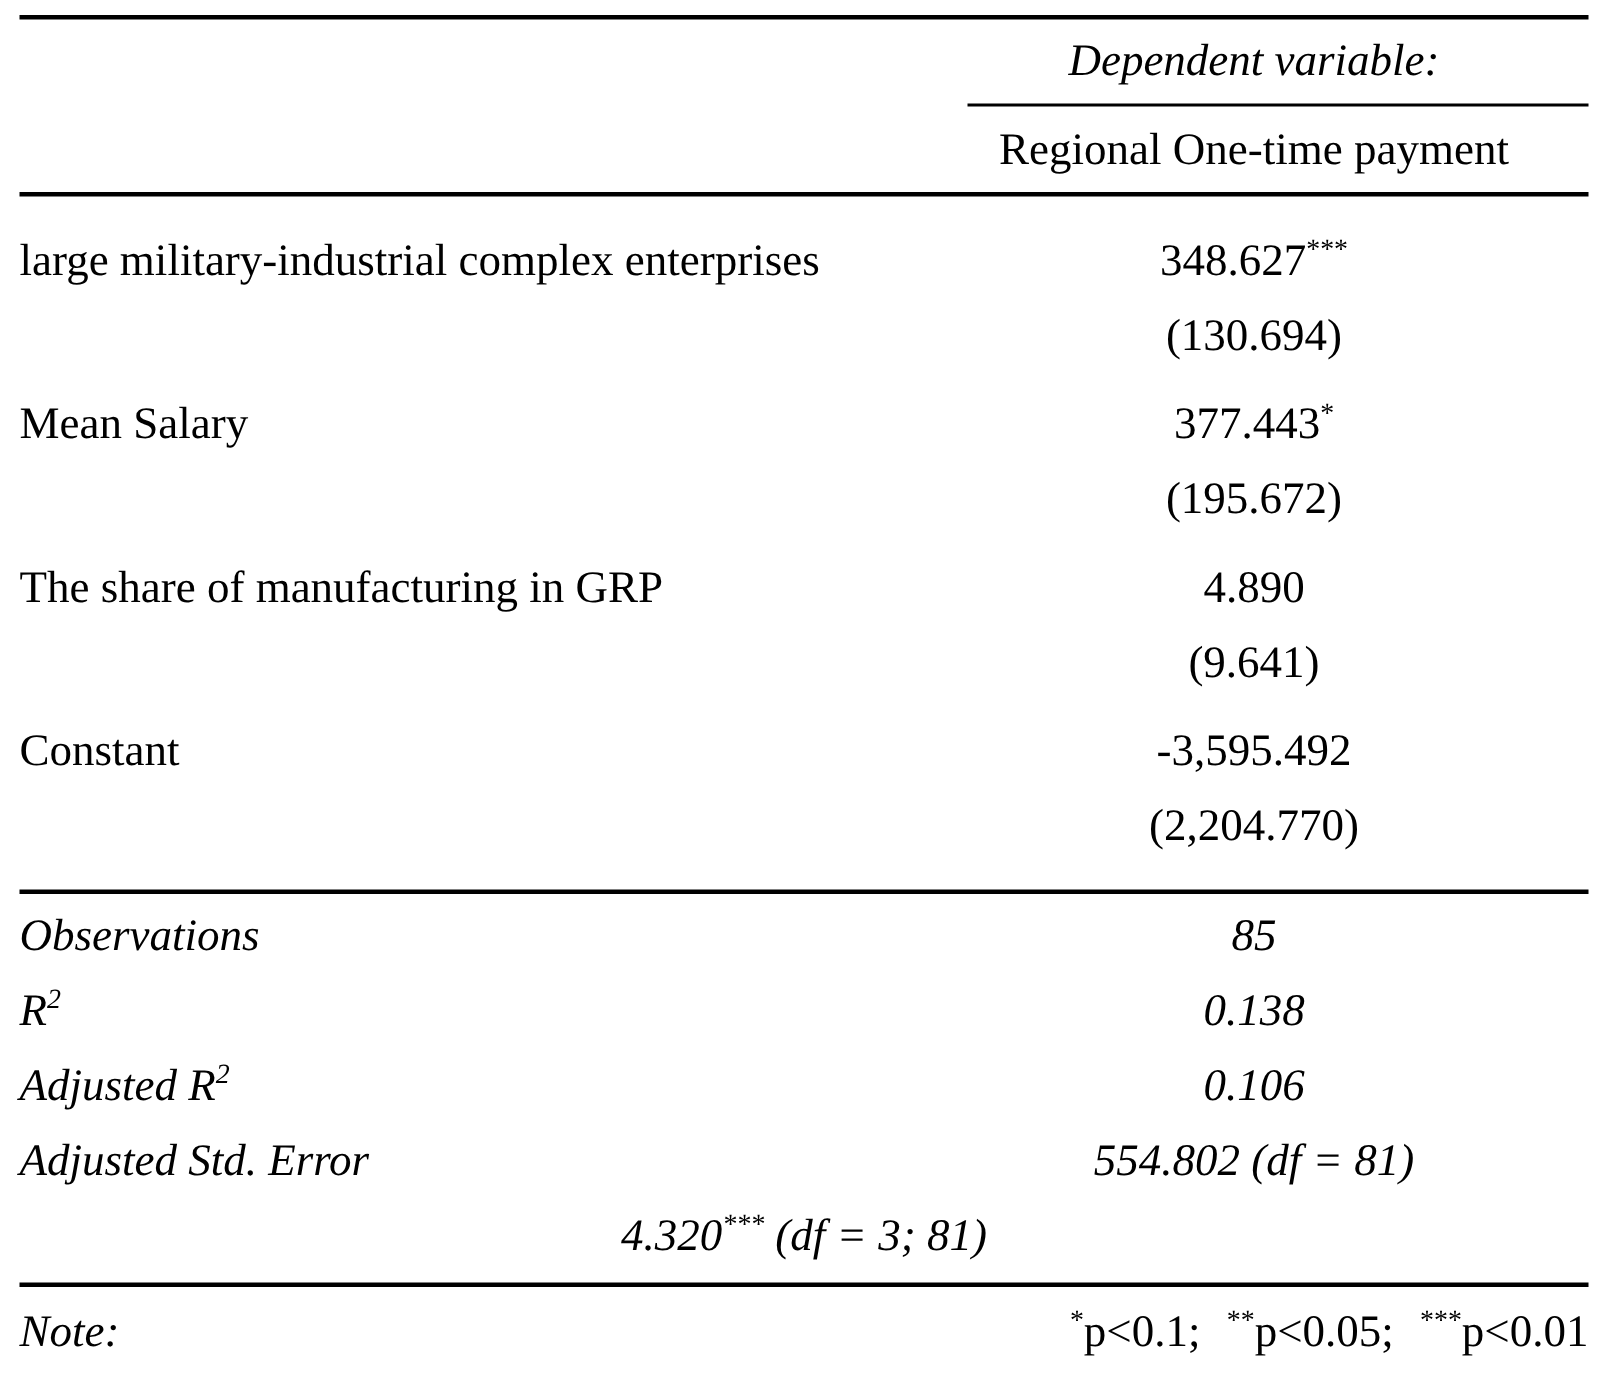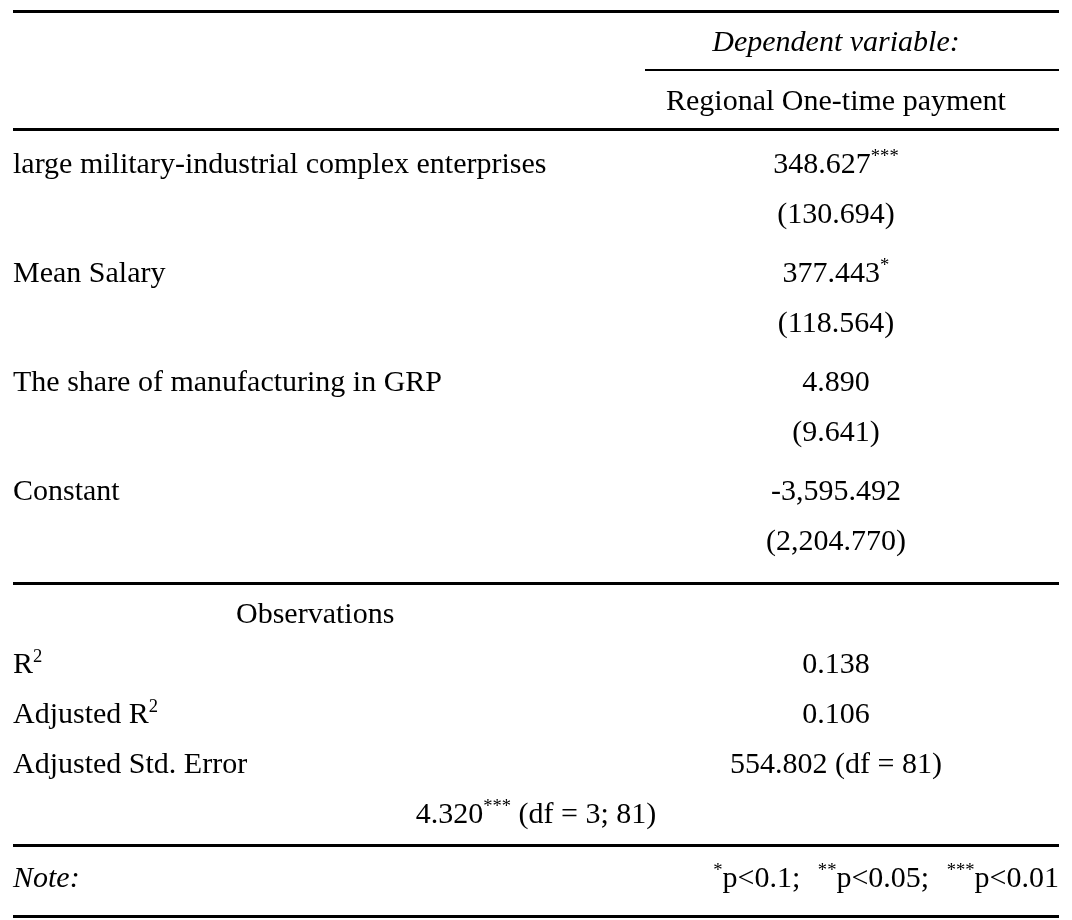--- a/index.html
+++ b/index.html
@@ -26,21 +26,20 @@
     margin: 0;
   }
   .rule-thin {
     border: none;
     border-top: 2px solid #000000;
     margin: 0;
   }
   .row {
     display: flex;
     align-items: baseline;
-    justify-content: center;
   }
   .label-cell {
     flex: 0 0 600px;
     text-align: left;
     white-space: nowrap;
   }
   .value-cell {
     flex: 1 1 auto;
     text-align: center;
     white-space: nowrap;
@@ -57,32 +56,33 @@
     display: flex;
   }
   .value-col-rule-wrap .spacer {
     flex: 0 0 632px;
   }
   .value-col-rule-wrap .rule-thin {
     flex: 1 1 auto;
   }
   
   .coef-section {
-    padding: 7px 0 8px 0;
+    padding: 18px 0 8px 0;
   }
   .coef-group {
     margin-bottom: 9px;
   }
   .coef-group .row {
     line-height: 50px;
     height: 50px;
   }
   
   .stats-section {
     padding: 3px 0 6px 0;
+    font-style: italic;
   }
   .stats-section .row {
     line-height: 50px;
     height: 50px;
   }
   
   .note-row {
     line-height: 60px;
     height: 68px;
   }
@@ -138,21 +138,21 @@
       </div>
     </div>
 
     <div class="coef-group">
       <div class="row">
         <div class="label-cell">Mean Salary</div>
         <div class="value-cell"><span>377.443</span><sup>*</sup></div>
       </div>
       <div class="row">
         <div class="label-cell"></div>
-        <div class="value-cell">(118.564)</div>
+        <div class="value-cell">(195.672)</div>
       </div>
     </div>
 
     <div class="coef-group">
       <div class="row">
         <div class="label-cell">The share of manufacturing in GRP</div>
         <div class="value-cell"><span>4.890</span><sup></sup></div>
       </div>
       <div class="row">
         <div class="label-cell"></div>
@@ -172,20 +172,21 @@
     </div>
 
   </div>
 
   <hr class="rule-thick">
 
   <div class="stats-section">
 
     <div class="row">
       <div class="label-cell"><span>Observations</span><sup></sup></div>
+      <div class="value-cell"><span>85</span><sup></sup><span></span></div>
     </div>
 
     <div class="row">
       <div class="label-cell"><span>R</span><sup>2</sup></div>
       <div class="value-cell"><span>0.138</span><sup></sup><span></span></div>
     </div>
 
     <div class="row">
       <div class="label-cell"><span>Adjusted R</span><sup>2</sup></div>
       <div class="value-cell"><span>0.106</span><sup></sup><span></span></div>

